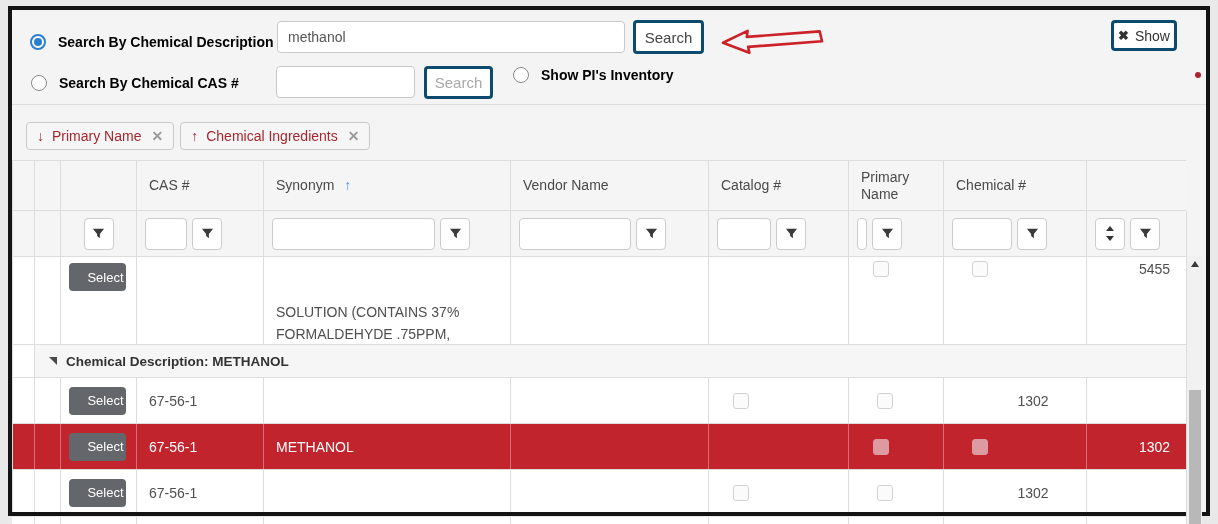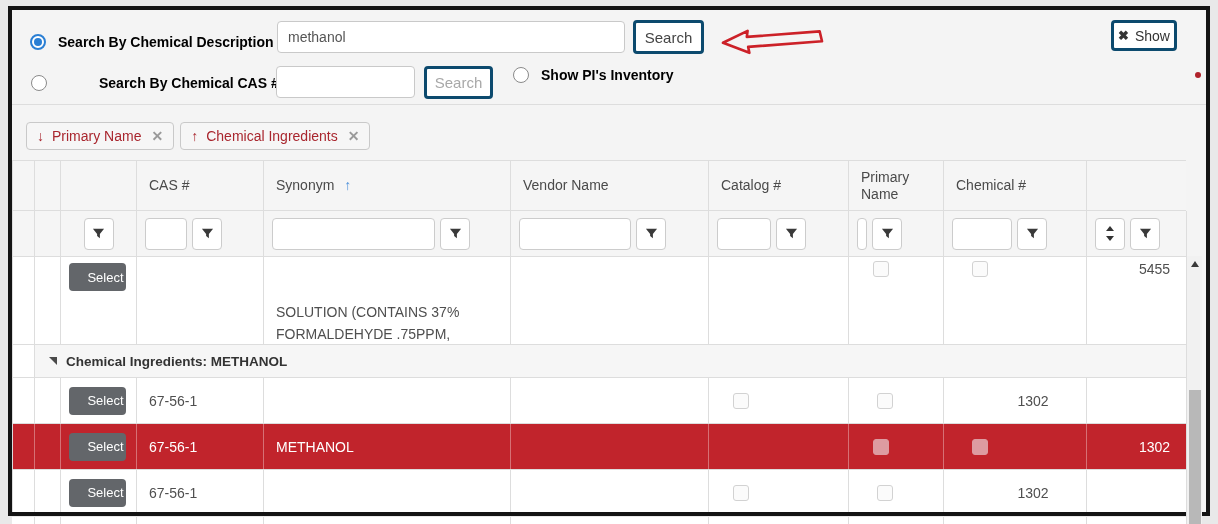--- a/index.html
+++ b/index.html
@@ -10,21 +10,21 @@
            border:4px solid #141414; background:#f4f4f4; overflow:hidden; }
 
   
   .search-panel { position:absolute; left:0; top:0; width:100%; height:94px; }
   .radio { width:16px; height:16px; border-radius:50%; background:#fff; border:1px solid #8a8a8a;
            display:inline-flex; align-items:center; justify-content:center; flex:none; }
   .radio.on { border:2px solid #2a7fd4; }
   .radio.on .dot { width:8px; height:8px; border-radius:50%; background:#2a7fd4; }
   .s-row { position:absolute; display:flex; align-items:center; }
   .s-row1 { left:18px; top:14px; height:36px; }
-  .s-row2 { left:19px; top:56px; height:34px;gap:40px; }
+  .s-row2 { left:19px; top:56px; height:34px; }
   .s-label { font-weight:bold; font-size:14px; color:#000000; margin-left:12px; }
   .txt-input { height:32px; border:1px solid #c9c9c9; border-radius:4px; background:#fff;
                font-family:"Liberation Sans", sans-serif; font-size:14px; color:#555; padding:0 10px; }
   .input-desc { position:absolute; left:265px; top:11px; width:348px; }
   .input-cas  { position:absolute; left:264px; top:56px; width:139px; }
   .btn { background:#fff; border:3px solid #0c4a6e; border-radius:4px; font-family:"Liberation Sans", sans-serif;
          font-size:15px; color:#444; display:inline-flex; align-items:center; justify-content:center; cursor:pointer; }
   .btn-search-desc { position:absolute; left:621px; top:10px; width:71px; height:34px; }
   .btn-search-cas  { position:absolute; left:412px; top:56px; width:69px; height:33px; color:#a8a8a8; }
   .show-pi { position:absolute; left:501px; top:57px; display:flex; align-items:center; }
@@ -262,21 +262,21 @@
         <span class="chk"></span>
       </div>
       <div class="cell chem-cell">
         <span>5455</span>
       </div>
     </div>
 
     <div class="group-row">
       <div class="group-gutter"></div>
       <span class="group-toggle"></span>
-      <span class="group-label">Chemical Ingredients: METHANOL</span>
+      <span class="group-label">Chemical Description: METHANOL</span>
     </div>
 
     <div class="g-row body-row">
       <div class="cell no-pad"></div>
       <div class="cell no-pad"></div>
       <div class="cell no-pad">
         <button class="btn-select">Select</button>
       </div>
       <div class="cell">67-56-1</div>
       <div class="cell"></div>

